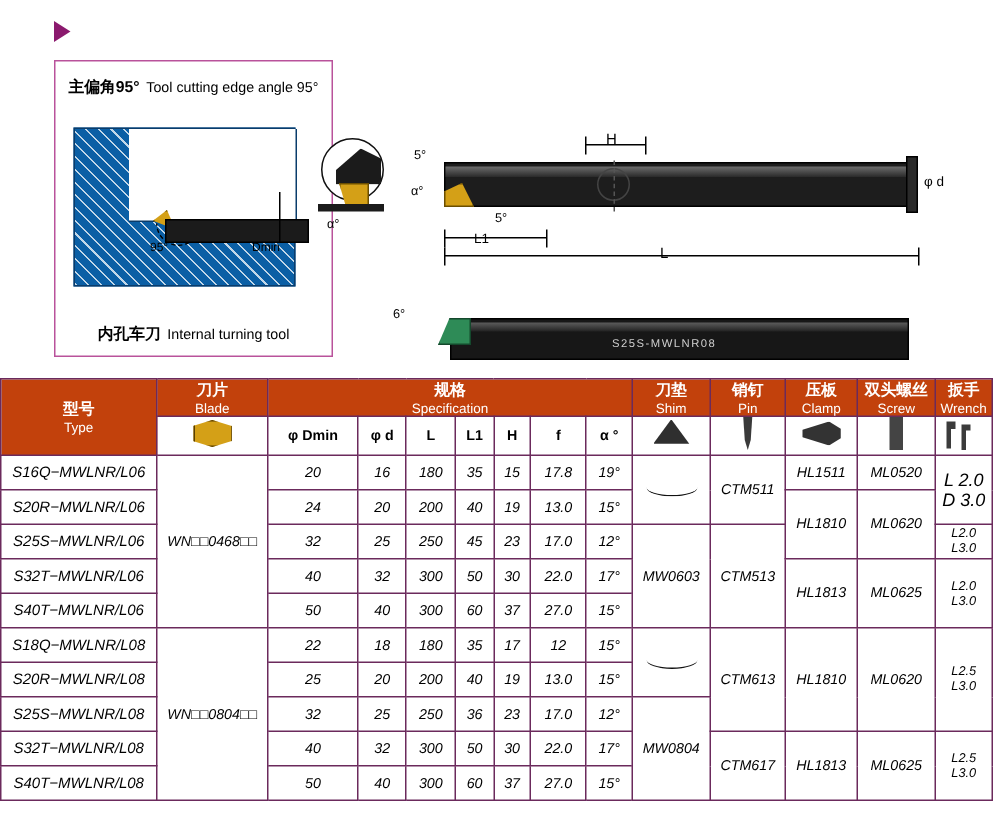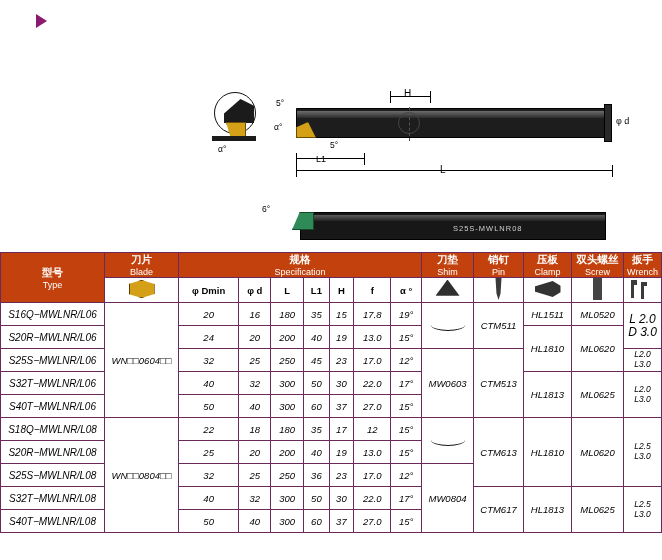--- a/index.html
+++ b/index.html
@@ -127,21 +127,21 @@
   .bar2 {
     position:absolute; left:300px; top:176px; width:306px; height:28px;
     background:#171717; border:1px solid #000;
   }
   .bar2-shade { position:absolute; left:0; top:2px; width:100%; height:6px; background:linear-gradient(#5c5c5c,#222); }
   .bar2-tip {
     position:absolute; left:292px; top:176px; width:22px; height:18px;
     background:#2e8b57; border:1px solid #14482c;
     clip-path:polygon(0 100%, 35% 0, 100% 0, 100% 100%);
   }
-  .bar2-lbl { position:absolute; left:453px; top:188px; font-size:7.5px; color:#cfcfcf; letter-spacing:1px; }
+  .bar2-lbl { position:absolute; left:408px; top:188px; font-size:7.5px; color:#cfcfcf; letter-spacing:1px; }
   .ang6 { position:absolute; left:262px; top:168px; font-size:8.5px; }
   .ang5a { position:absolute; left:276px; top:62px; font-size:8.5px; }
   .ang5b { position:absolute; left:330px; top:104px; font-size:8.5px; }
   .phid { position:absolute; left:616px; top:80px; font-size:9px; }
   .lblH { position:absolute; left:404px; top:52px; font-size:10px; }
   .lblL1 { position:absolute; left:316px; top:118px; font-size:9px; }
   .lblL { position:absolute; left:440px; top:128px; font-size:10px; }
   .lblalpha2 { position:absolute; left:274px; top:86px; font-size:8.5px; }
 
   
@@ -194,20 +194,41 @@
 <body>
 
 <div class="page">
 
   <div class="title-row">
     <span class="title-tri"></span>
   </div>
 
   <div class="illus">
 
+    <div class="left-box">
+      <div class="lb-head">
+        <span class="cn">主偏角95°</span>
+        <span class="en">Tool cutting edge angle 95°</span>
+      </div>
+
+      <div class="hatch">
+        <div class="hatch-white"></div>
+        <div class="ang-arc"></div>
+        <div class="tool-tip"></div>
+        <div class="tool-bar"></div>
+        <div class="dim-vert"></div>
+        <div class="lbl-angle">95°</div>
+        <div class="lbl-dmin">Dmin</div>
+      </div>
+
+      <div class="lb-foot">
+        <span class="cn">内孔车刀</span>
+        <span class="en">Internal turning tool</span>
+      </div>
+    </div>
 
     <div class="ins-wrap">
       <div class="ins-circle">
         <div class="ins-dark"></div>
       </div>
       <div class="ins-gold"></div>
       <div class="ins-base"></div>
       <div class="ins-alpha">α°</div>
     </div>
 
@@ -309,21 +330,21 @@
           <svg width="26" height="24" viewBox="0 0 26 24">
             <path d="M5 2 L11 2 L11 7 L8 7 L8 20 L5 20 Z" fill="#3b3b3b"></path>
             <path d="M15 4 L21 4 L21 8 L18 8 L18 21 L15 21 Z" fill="#3b3b3b"></path>
           </svg>
         </th>
       </tr>
     </thead>
     <tbody id="tbody">
         <tr>
           <td class="type-col">S16Q−MWLNR/L06</td>
-          <td rowspan="5">WN□□0604□□</td>
+          <td rowspan="5">WN□□0468□□</td>
           <td>20</td>
           <td>16</td>
           <td>180</td>
           <td>35</td>
           <td>15</td>
           <td>17.8</td>
           <td>19°</td>
           <td rowspan="2"><span class="arc-ico"></span></td>
           <td rowspan="2">CTM511</td>
           <td rowspan="1">HL1511</td>

